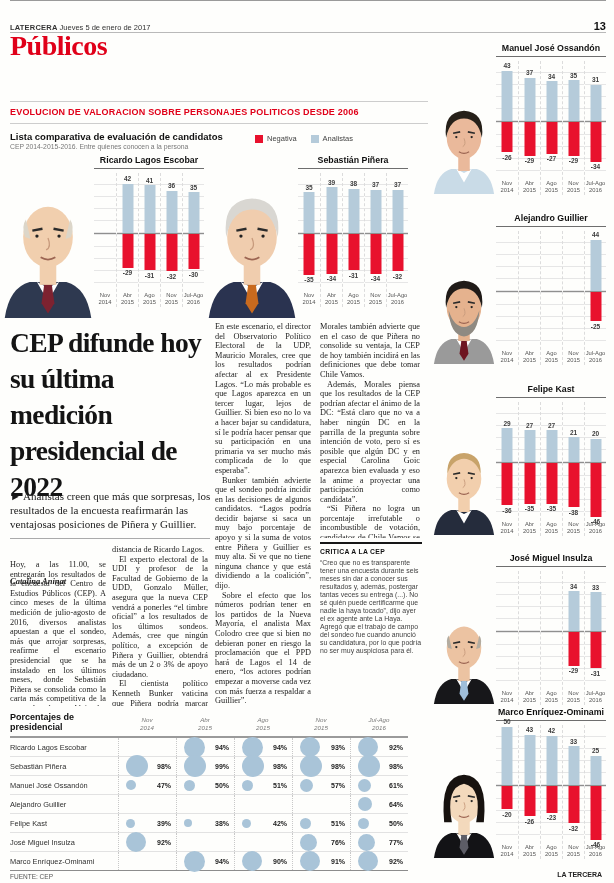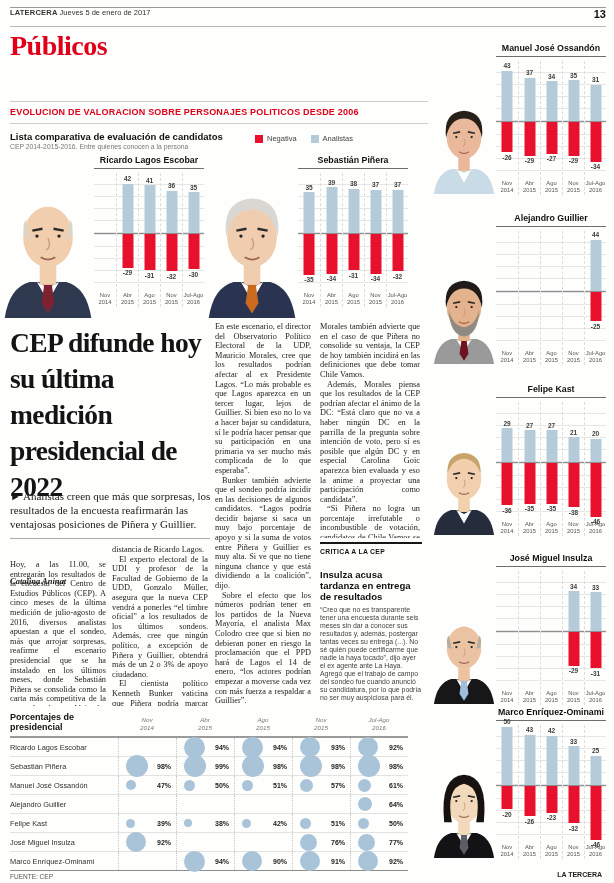--- a/index.html
+++ b/index.html
@@ -1,23 +1,23 @@
 <!DOCTYPE html>
 <html><head>
 <meta charset="utf-8">
 <style>
   * { margin:0; padding:0; box-sizing:border-box; }
   body { background:#e9e9e9; }
   .page { position:relative; width:614px; height:883px; margin:0 auto; background:#fefefc;
           font-family:"Liberation Sans", sans-serif; color:#222; overflow:hidden; }
 
   
-  .masthead { position:absolute; top:7px; left:10px; right:8px; height:20px;
+  .masthead { position:absolute; top:0; left:10px; right:8px; height:33px;
               border-top:1px solid #9a9a9a; border-bottom:1px solid #b9b9b9;
-              display:flex; justify-content:space-between; align-items:flex-start; }
+              display:flex; justify-content:space-between; align-items:flex-end; }
   .mh-left { font-size:7.5px; color:#333; }
   .mh-paper { font-weight:bold; letter-spacing:.2px; }
   .mh-page { font-size:11px; font-weight:bold; color:#111; }
 
   .politica { position:absolute; top:30px; left:10px; font-family:"Liberation Serif", serif;
               font-weight:bold; font-size:28px; color:#e00019; letter-spacing:-.5px; }
 
   
   .banner { position:absolute; top:101px; left:10px; width:418px;
             border-top:1px solid #cdcdcd; border-bottom:1px solid #cdcdcd;
@@ -731,21 +731,20 @@
       <p class="">Müller agrega: “Va a haber mucha presión, sobre todo de la Nueva Mayoría, para que Ricardo Lagos baje su candidatura por falta de apoyo. El va a ver cómo resiste”.</p>
     </div>
   <div class="col col4">
       <p class="">Morales también advierte que en el caso de que Piñera no consolide su ventaja, la CEP de hoy también incidirá en las definiciones que debe tomar Chile Vamos.</p>
       <p class="">Además, Morales piensa que los resultados de la CEP podrían afectar el ánimo de la DC: “Está claro que no va a haber ningún DC en la parrilla de la pregunta sobre intención de voto, pero sí es posible que algún DC y en especial Carolina Goic aparezca bien evaluada y eso la anime a proyectar una participación como candidata”.</p>
       <p class="">“Si Piñera no logra un porcentaje irrefutable o incombustible de votación, candidatos de Chile Vamos se animarán a competir con él en una primaria”, afirmó. ●</p>
     </div>
 
   <div class="box">
     <div class="box-kicker">CRITICA A LA CEP</div>
-    <div class="box-title">Insulza acusa tardanza en entrega de resultados</div>
     <div class="box-body">“Creo que no es transparente tener una encuesta durante seis meses sin dar a conocer sus resultados y, además, postergar tantas veces su entrega (...). No sé quién puede certificarme que nadie la haya tocado”, dijo ayer el ex agente ante La Haya. Agregó que el trabajo de campo del sondeo fue cuando anunció su candidatura, por lo que podría no ser muy auspiciosa para él.</div>
   </div>
 
   <div class="ktable">
     <div class="kt-head">
       <div class="kt-title">Porcentajes de presidencial</div>
       <div style="display:flex">
           <div class="kt-hcell">
             <div class="">Nov</div>
             <div class="">2014</div>

